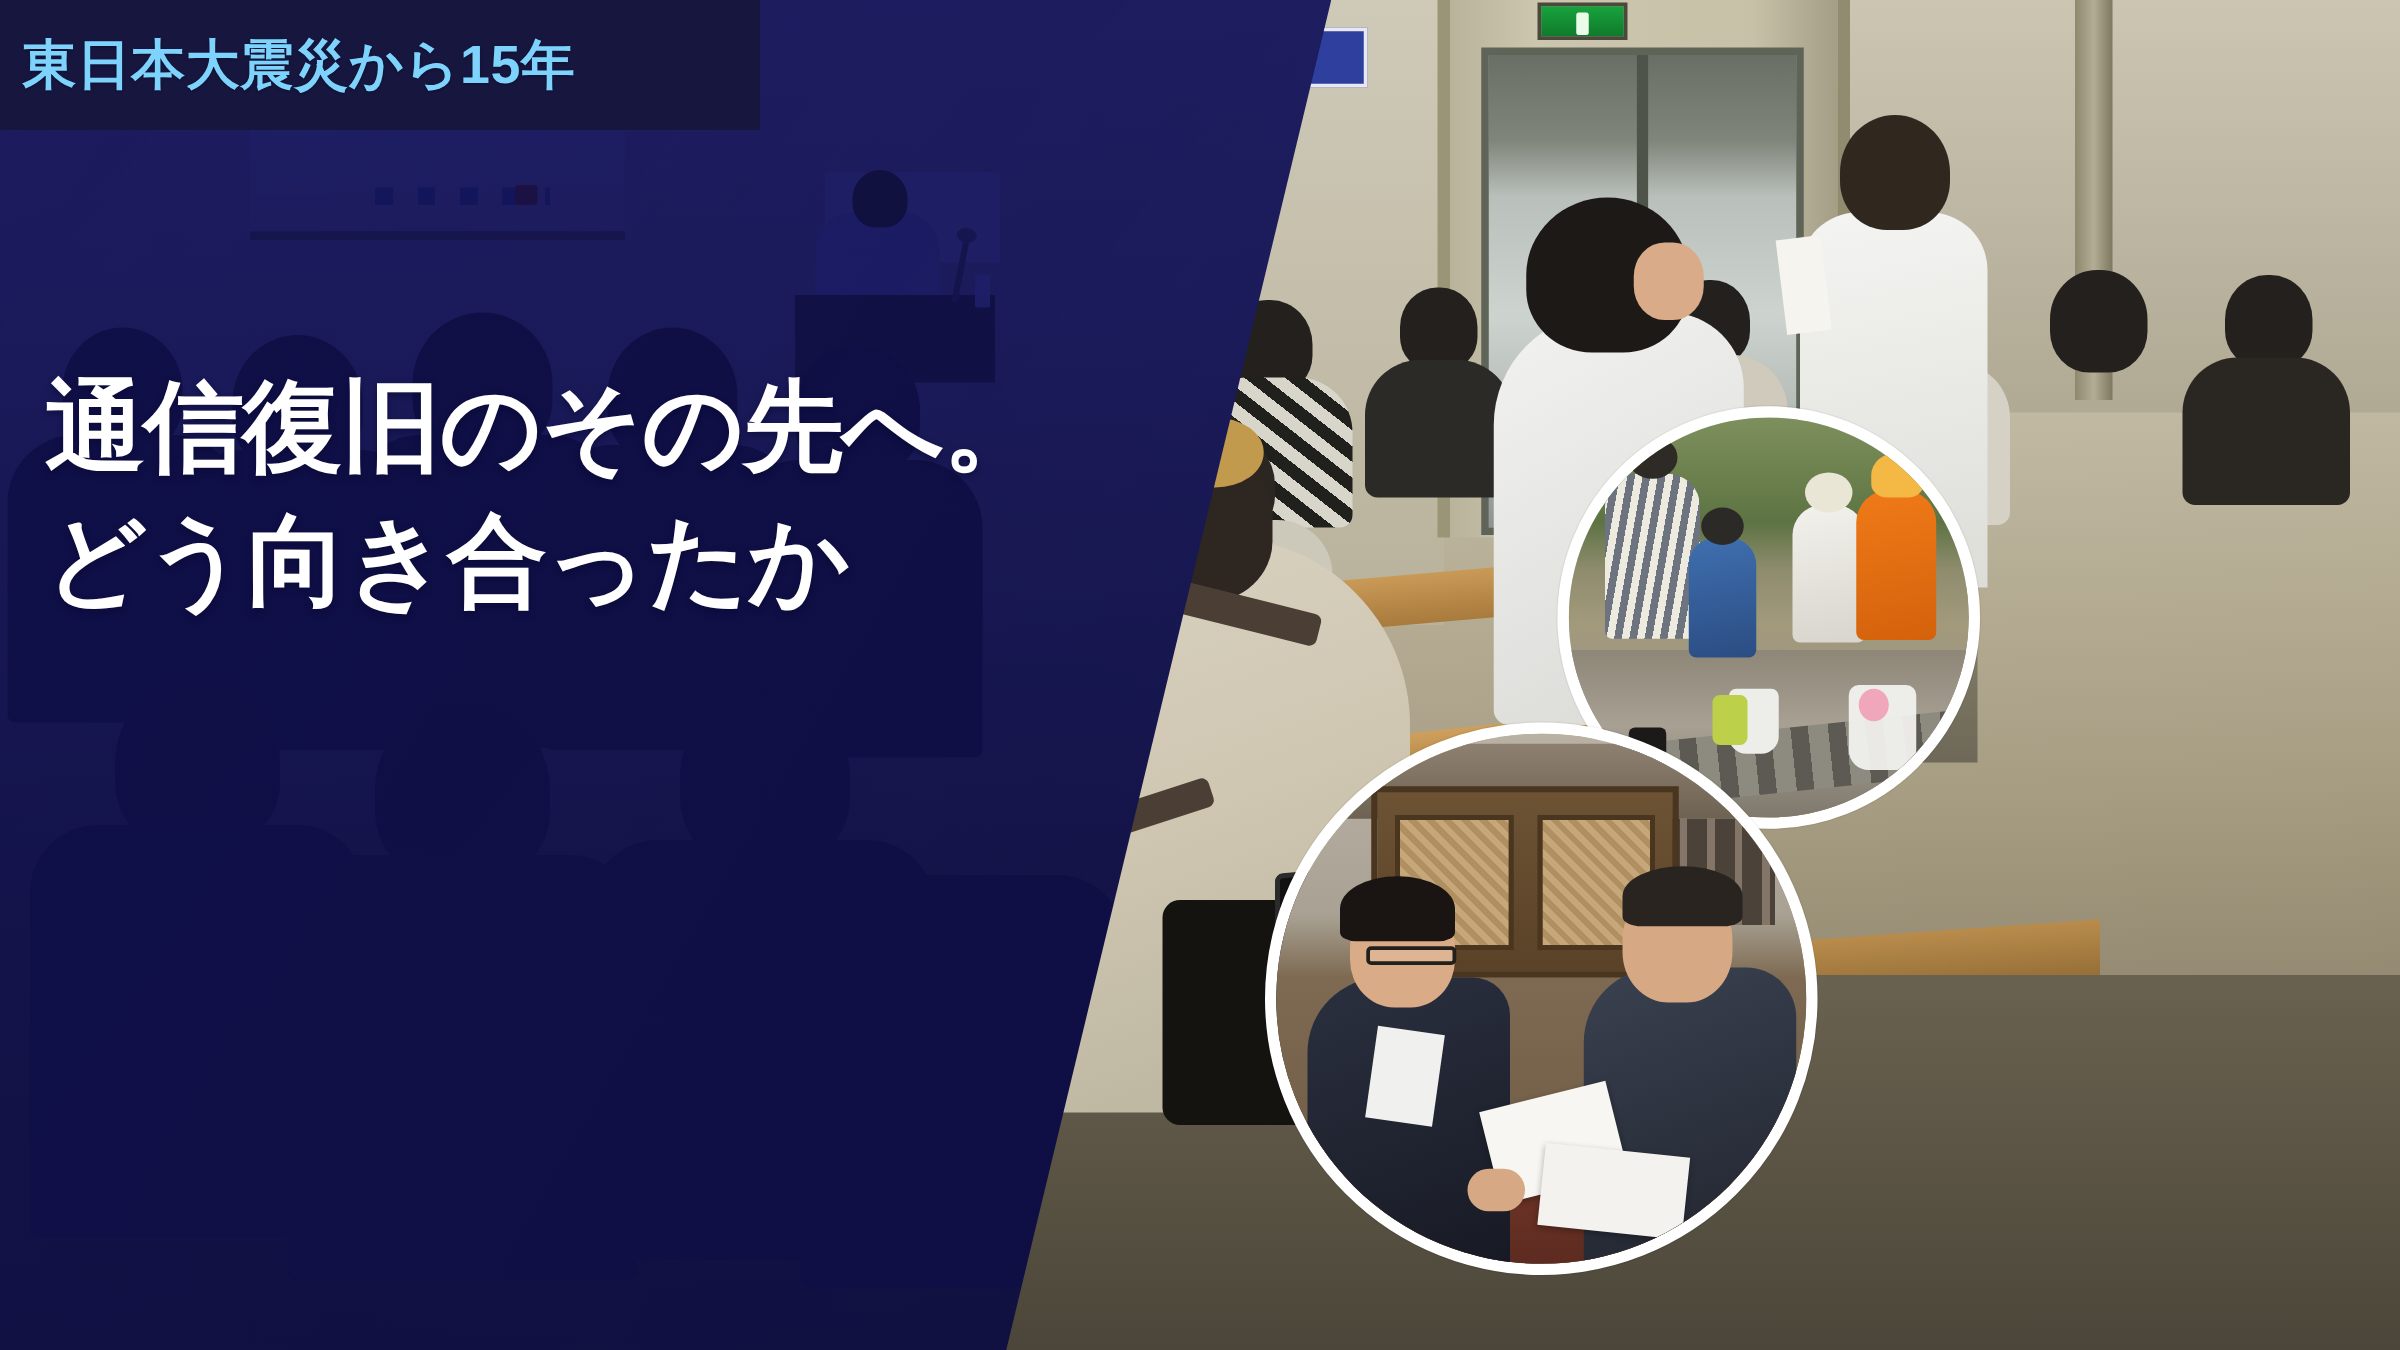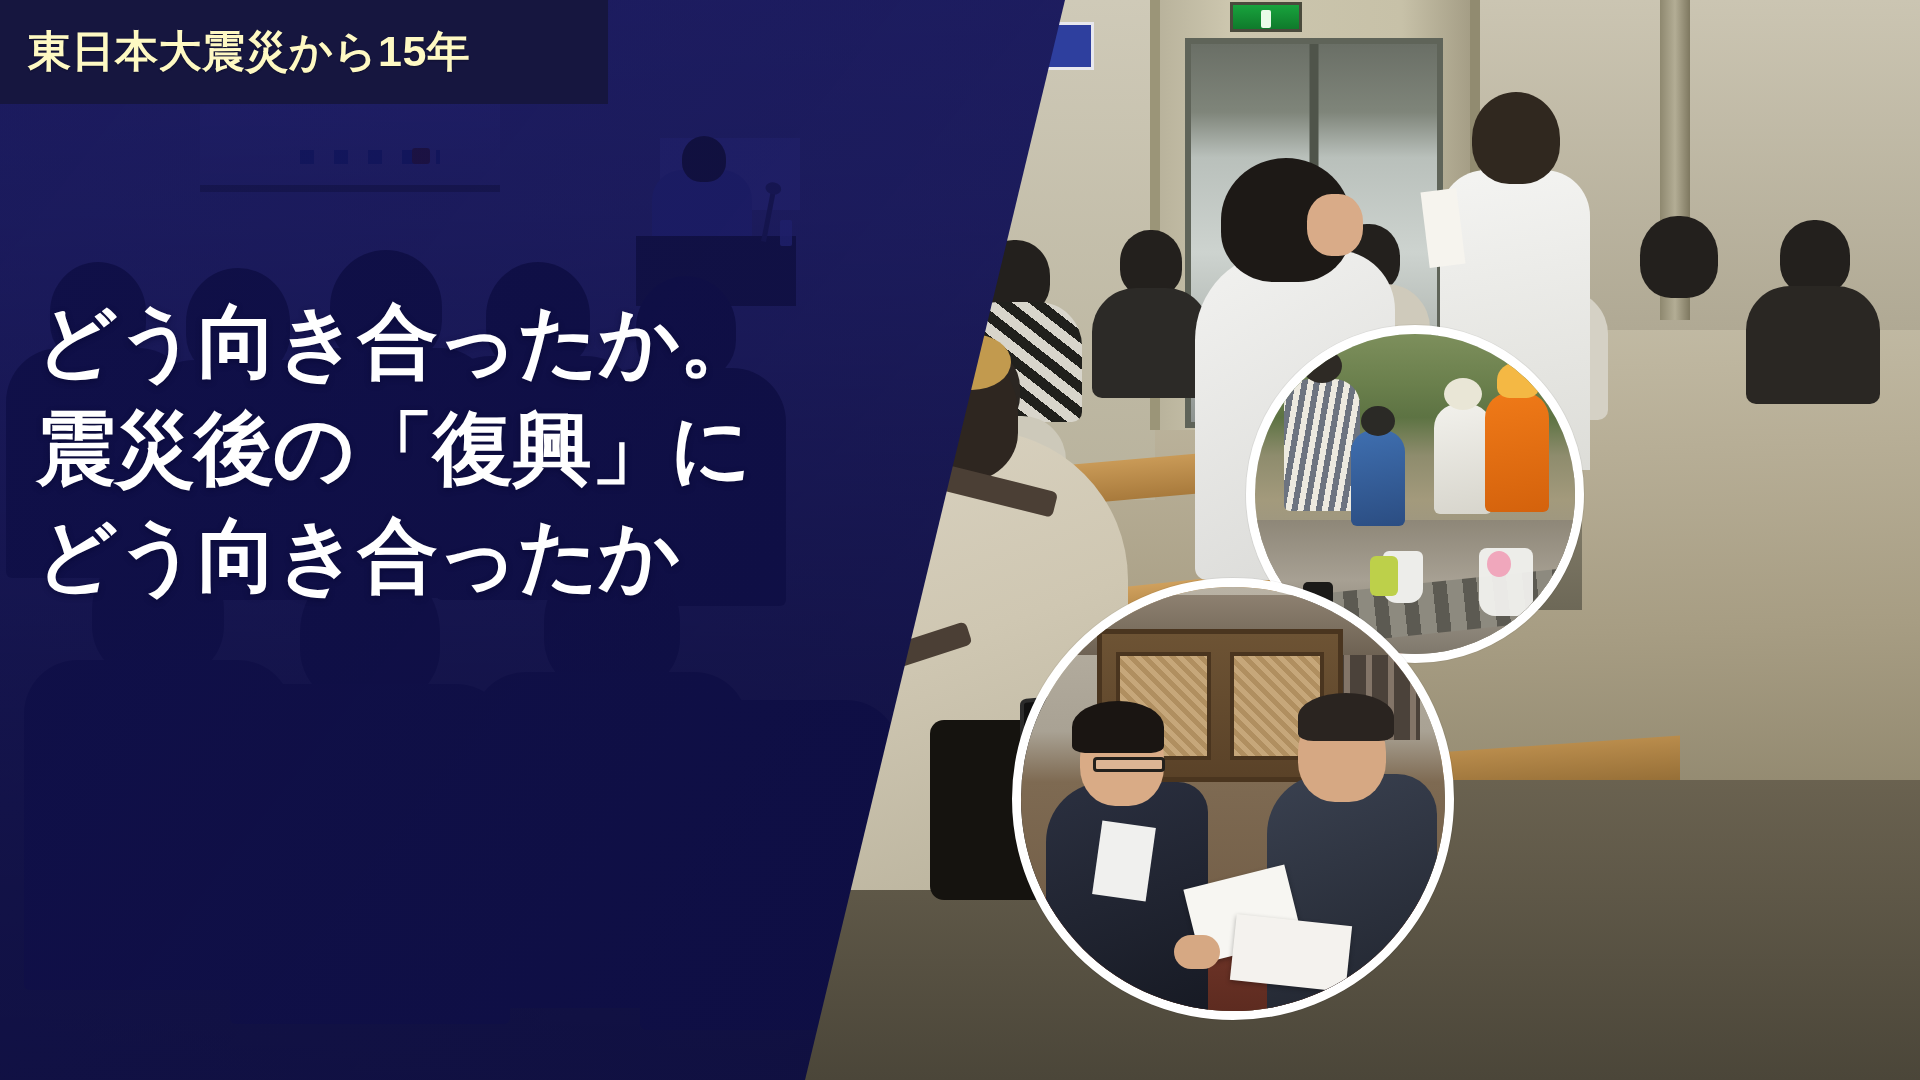--- a/index.html
+++ b/index.html
@@ -417,25 +417,25 @@
 
   
   .header-band {
     position:absolute; left:0; top:0;
     width:608px; height:104px;
     background:#16163f;
     display:flex; align-items:center;
     z-index:30;
   }
   .header-title {
-    color:#fef9c3;
+    color:#7dd3fc;
     font-size:43px;
     font-weight:bold;
     letter-spacing:.5px;
-    padding-left:28px;
+    padding-left:18px;
     white-space:nowrap;
     text-shadow:0 1px 2px rgba(0,0,0,.3);
   }
 
   
   .vol-badge {
     position:absolute; left:0; top:196px;
     width:185px; height:58px;
     background:#ffffff;
     clip-path: polygon(0 0, 185px 0, 148px 58px, 0 58px);
@@ -591,18 +591,17 @@
     <div class="lp-overlay"></div>
     <div class="lp-overlay2"></div>
   </div>
 
   <div class="header-band">
     <span class="header-title">東日本大震災から15年</span>
   </div>
 
 
   <div class="title-block">
-    <div class="title-line">どう向き合ったか。</div>
-    <div class="title-line">震災後の「復興」に</div>
+    <div class="title-line">通信復旧のその先へ。</div>
     <div class="title-line">どう向き合ったか</div>
   </div>
 
 </div>
 
 </body></html>

